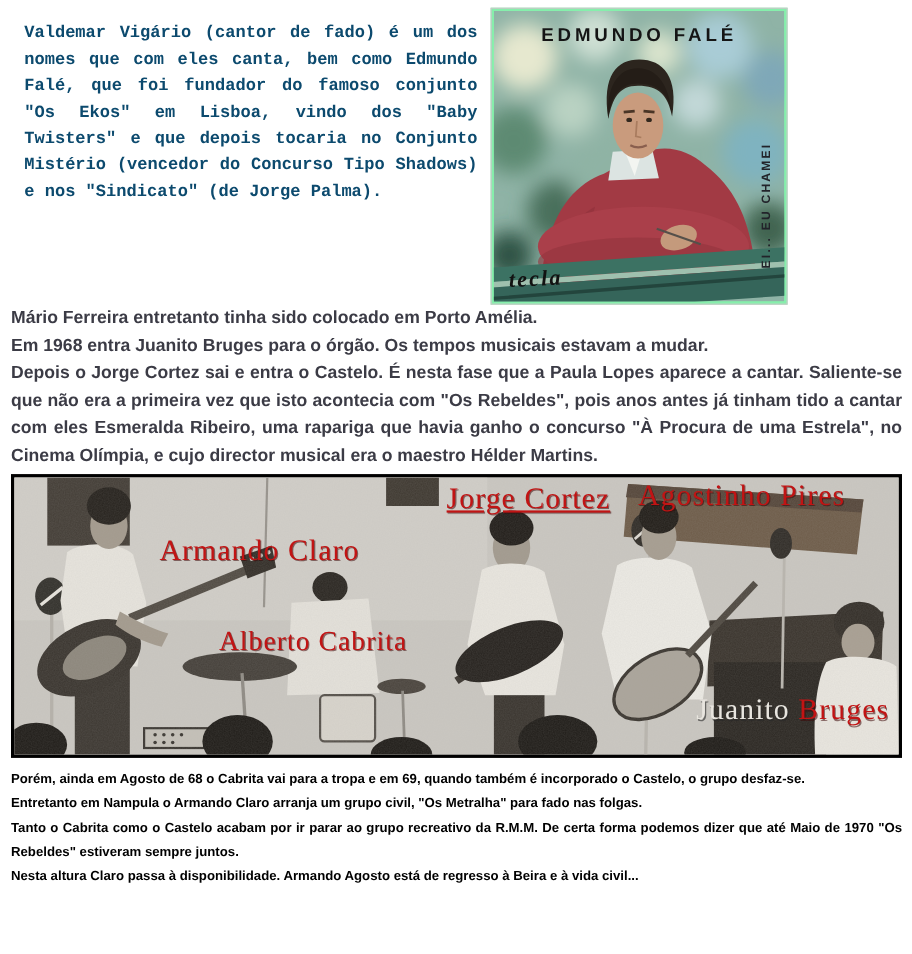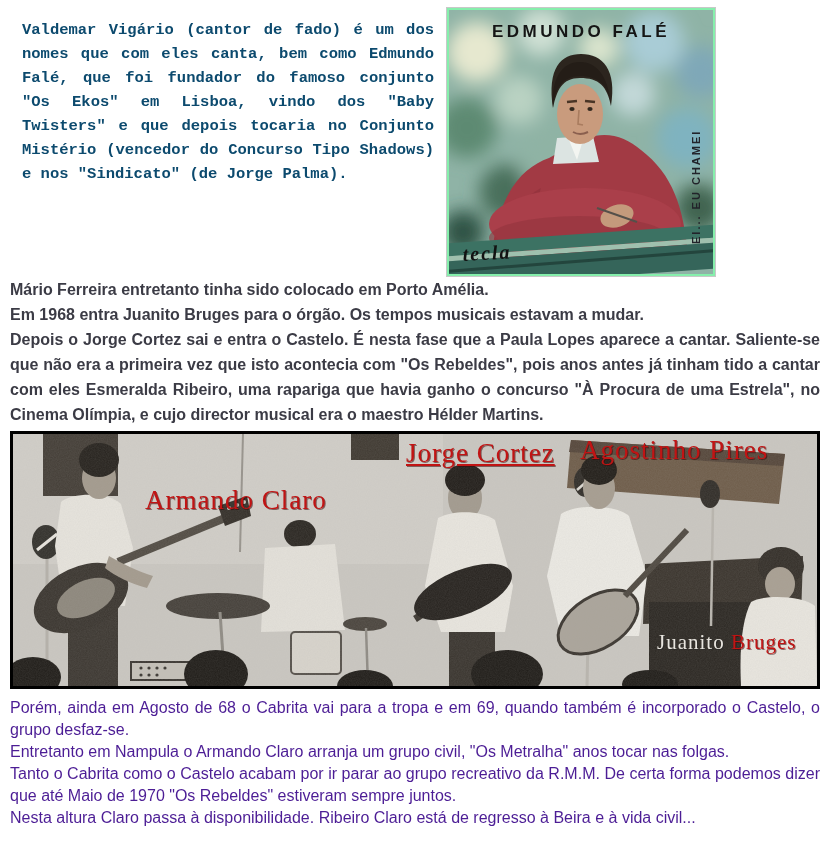--- a/index.html
+++ b/index.html
@@ -22,40 +22,40 @@
     width:264px;height:264px;flex:0 0 auto;
   }
   
   .middle{}
   .middle p{
     margin:0;text-align:justify;color:#3b3b45;
     font-weight:bold;font-size:16px;line-height:25px;
   }
   .outro{margin-top:8px;}
   .outro p{
-    margin:0;text-align:justify;color:#4c1d95;
-    font-weight:normal;font-size:16px;line-height:22px;
+    margin:0;text-align:justify;color:#000000;
+    font-weight:bold;font-size:12px;line-height:22px;
   }
   
   .photo-wrap{
     margin-top:4px;position:relative;
     width:804px;height:252px;border:3px solid #000;background:#cac7c1;
   }
   .photo-wrap svg{display:block;}
   .photo-label{
     position:absolute;white-space:nowrap;
     font-family:"Liberation Serif",serif;
     letter-spacing:1px;
     text-shadow:1px 1px 0 rgba(60,8,8,.55);
   }
   .lbl-armando{left:132px;top:8px;font-size:27px;margin-top:43px;}
   .lbl-jorge{left:393px;top:4px;font-size:27px;}
   .lbl-agostinho{left:567px;top:1px;font-size:27px;}
   .lbl-alberto{left:186px;top:136px;font-size:25px;}
-  .lbl-juanito{left:644px;top:196px;font-size:21px;}
+  .lbl-juanito{left:620px;top:196px;font-size:27px;}
   .lbl-juanito .white-part{text-shadow:1px 1px 0 rgba(40,40,40,.6);}
 </style>
 </head>
 <body>
 
 <div class="page">
 
   <div class="top">
     <div class="intro">
       <p>Valdemar Vigário (cantor de fado) é um dos nomes que com eles canta, bem como Edmundo Falé, que foi fundador do famoso conjunto "Os Ekos" em Lisboa, vindo dos "Baby Twisters" e que depois tocaria no Conjunto Mistério (vencedor do Concurso Tipo Shadows) e nos "Sindicato" (de Jorge Palma).</p>
@@ -231,23 +231,24 @@
         <ellipse cx="352" cy="252" rx="28" ry="16"></ellipse>
         <ellipse cx="494" cy="240" rx="36" ry="24"></ellipse>
         <ellipse cx="637" cy="250" rx="28" ry="14"></ellipse>
       </g>
       <rect width="804" height="252" filter="url(#grain)"></rect>
     </svg>
 
     <div class="photo-label lbl-armando" style="color: rgb(193, 20, 20);"><span>Armando Claro</span></div>
     <div class="photo-label lbl-jorge" style="color: rgb(193, 20, 20); text-decoration: underline;"><span>Jorge Cortez</span></div>
     <div class="photo-label lbl-agostinho" style="color: rgb(193, 20, 20);"><span>Agostinho Pires</span></div>
+    <div class="photo-label lbl-alberto" style="color: rgb(193, 20, 20);"><span>Alberto Cabrita</span></div>
     <div class="photo-label lbl-juanito" style="color: rgb(193, 20, 20);"><span class="white-part" style="color: rgb(232, 229, 223);">Juanito </span><span class="red-part" style="color: rgb(193, 20, 20);">Bruges</span></div>
   </div>
 
   <div class="outro">
     <p>Porém, ainda em Agosto de 68 o Cabrita vai para a tropa e em 69, quando também é incorporado o Castelo, o grupo desfaz-se.</p>
-    <p>Entretanto em Nampula o Armando Claro arranja um grupo civil, "Os Metralha" anos tocar nas folgas.</p>
+    <p>Entretanto em Nampula o Armando Claro arranja um grupo civil, "Os Metralha" para fado nas folgas.</p>
     <p>Tanto o Cabrita como o Castelo acabam por ir parar ao grupo recreativo da R.M.M. De certa forma podemos dizer que até Maio de 1970 "Os Rebeldes" estiveram sempre juntos.</p>
-    <p>Nesta altura Claro passa à disponibilidade. Ribeiro Claro está de regresso à Beira e à vida civil...</p>
+    <p>Nesta altura Claro passa à disponibilidade. Armando Agosto está de regresso à Beira e à vida civil...</p>
   </div>
 
 </div>
 
 </body></html>

